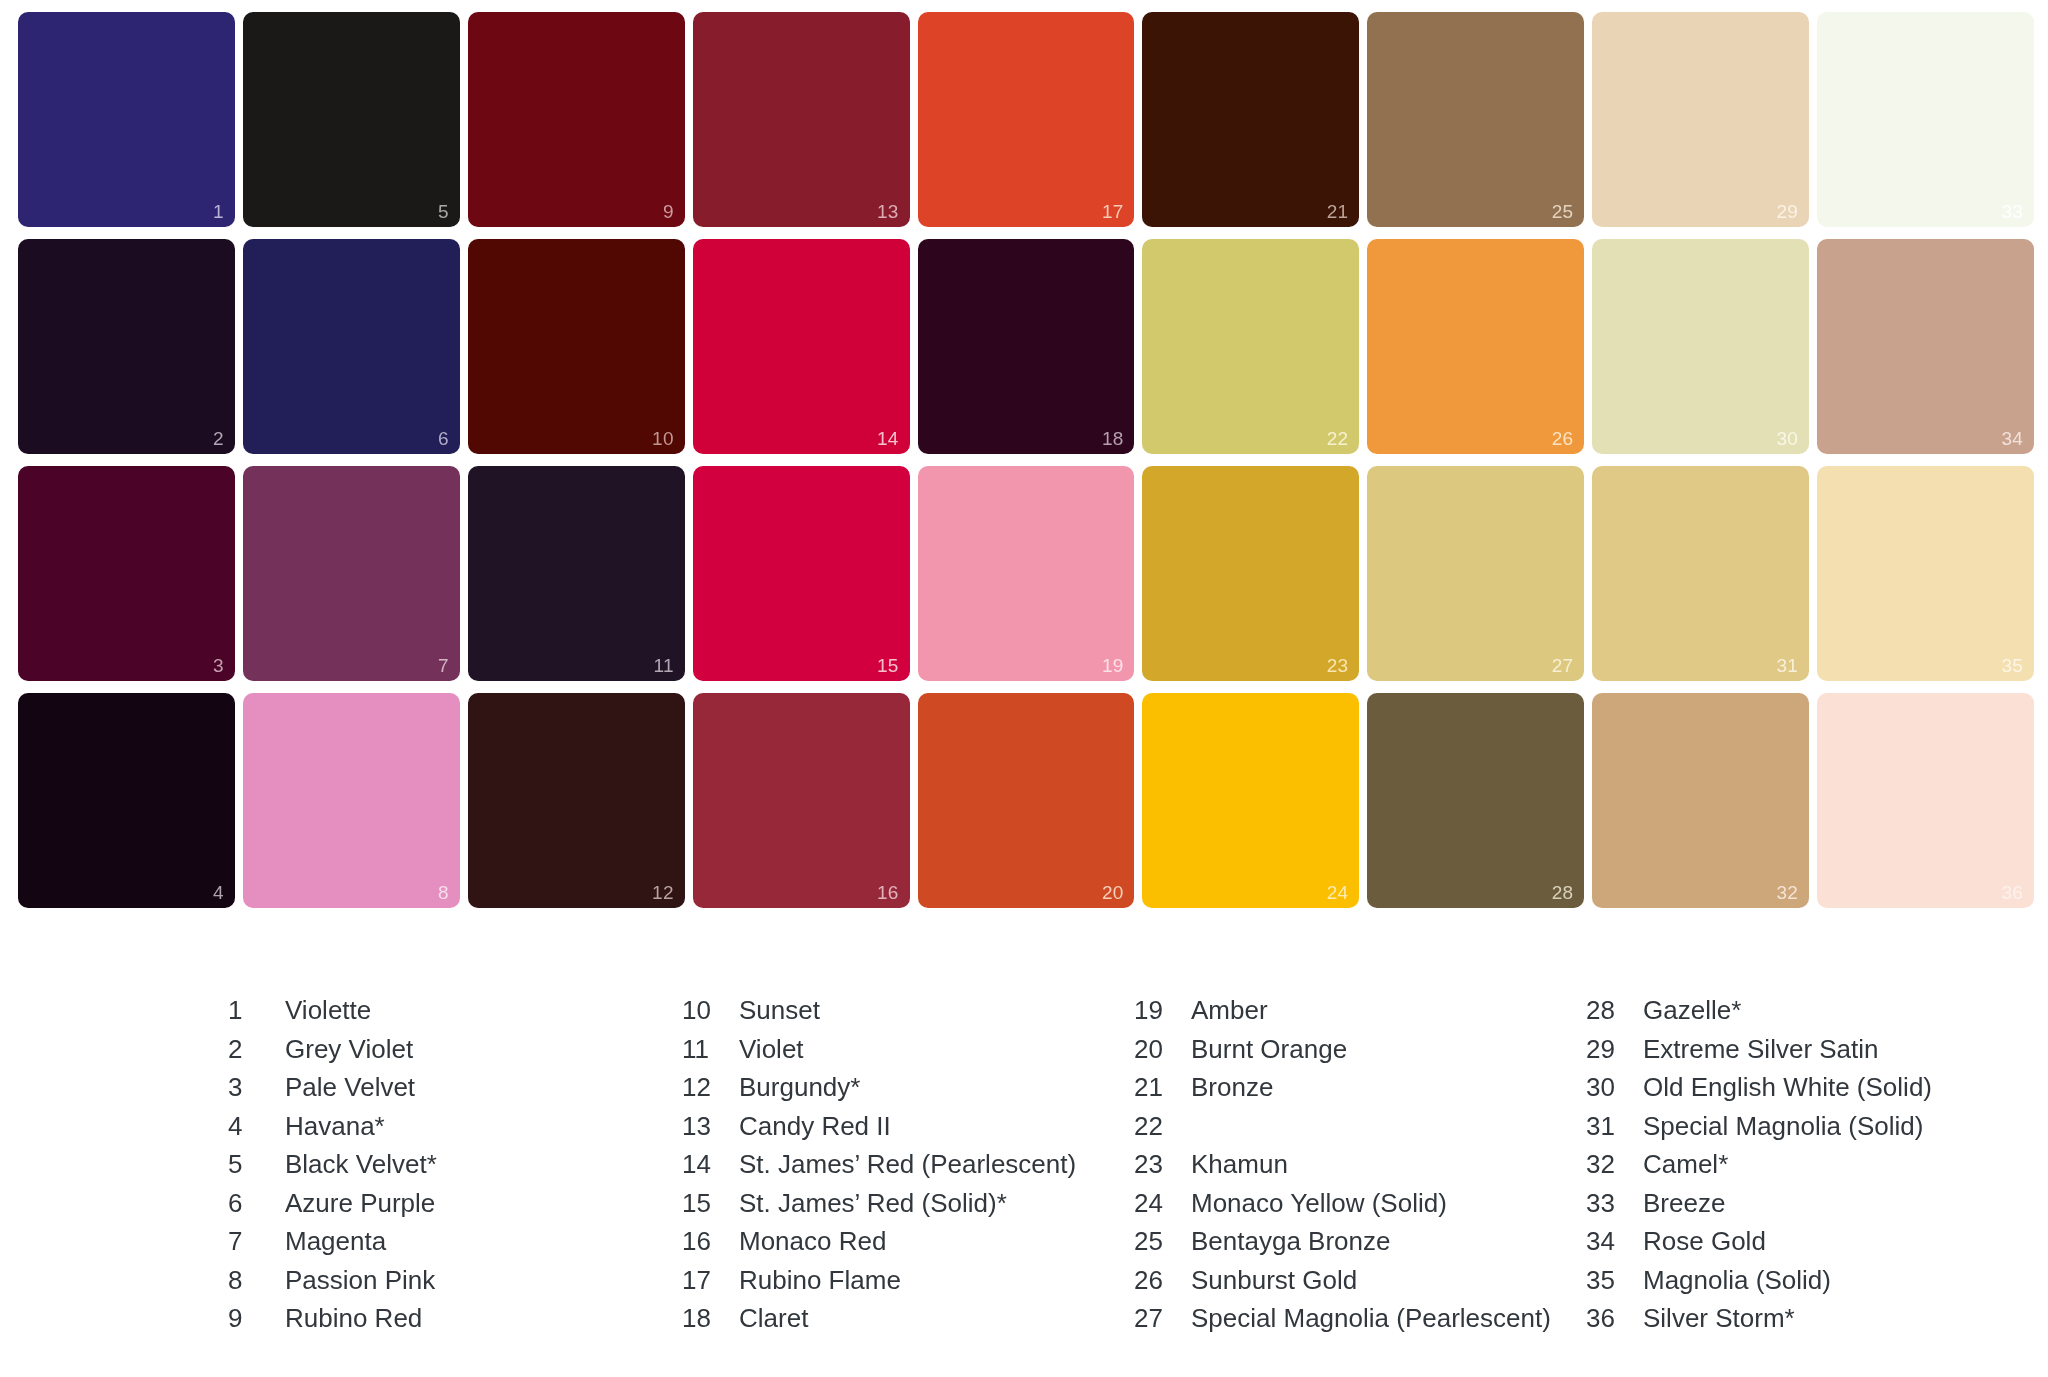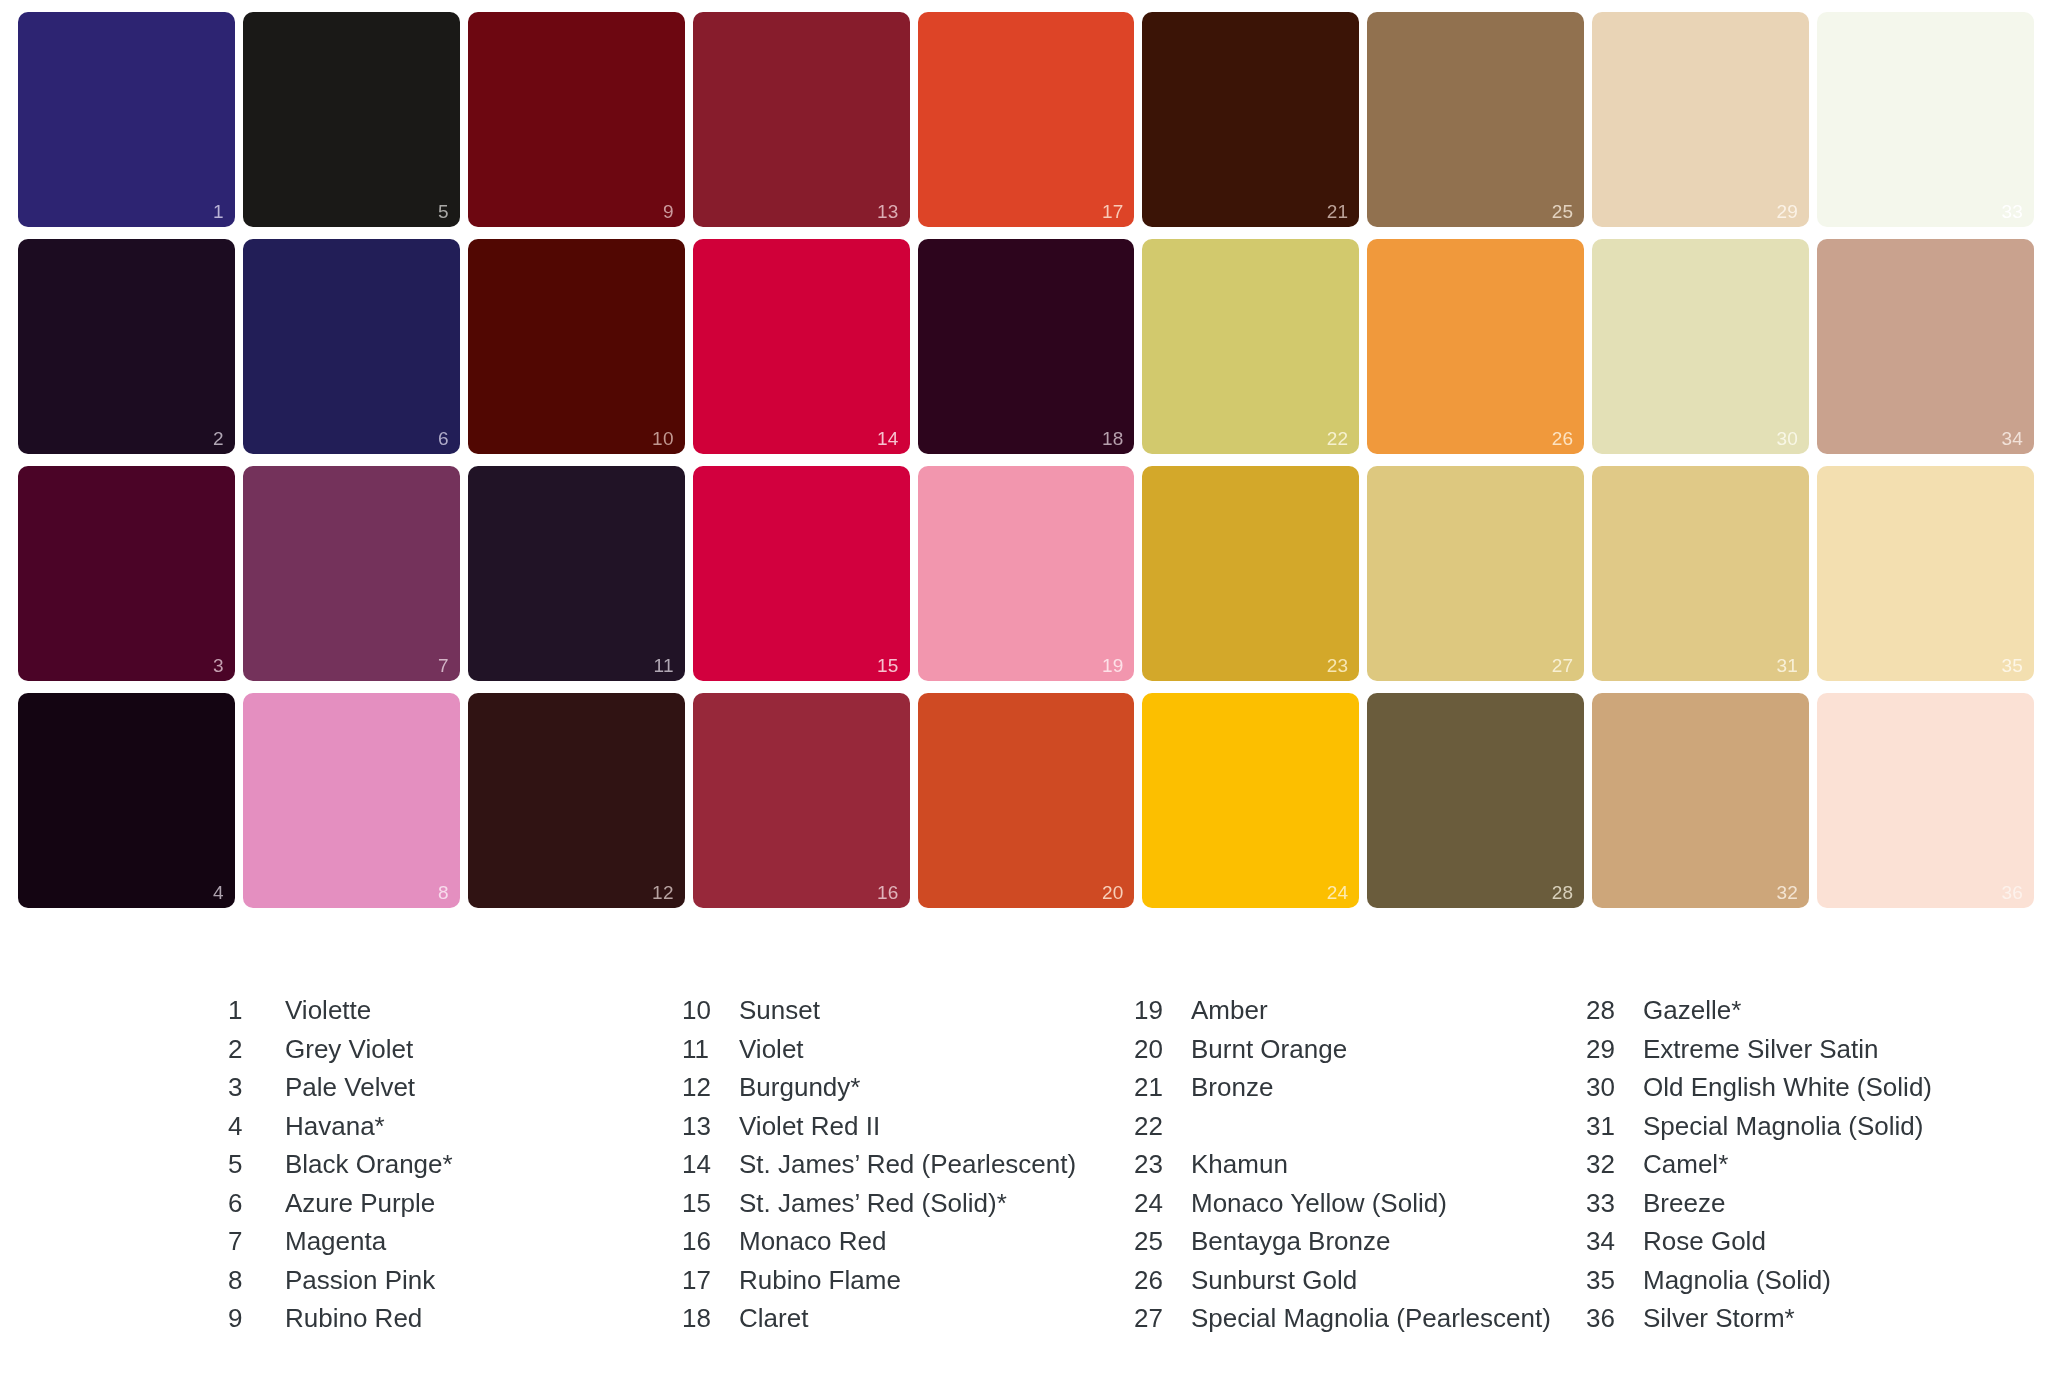--- a/index.html
+++ b/index.html
@@ -201,21 +201,21 @@
       <div class="legend-item">
         <span class="legend-num">3</span>
         <span class="legend-label">Pale Velvet</span>
       </div>
       <div class="legend-item">
         <span class="legend-num">4</span>
         <span class="legend-label">Havana*</span>
       </div>
       <div class="legend-item">
         <span class="legend-num">5</span>
-        <span class="legend-label">Black Orange*</span>
+        <span class="legend-label">Black Velvet*</span>
       </div>
       <div class="legend-item">
         <span class="legend-num">6</span>
         <span class="legend-label">Azure Purple</span>
       </div>
       <div class="legend-item">
         <span class="legend-num">7</span>
         <span class="legend-label">Magenta</span>
       </div>
       <div class="legend-item">
@@ -235,21 +235,21 @@
       <div class="legend-item">
         <span class="legend-num">11</span>
         <span class="legend-label">Violet</span>
       </div>
       <div class="legend-item">
         <span class="legend-num">12</span>
         <span class="legend-label">Burgundy*</span>
       </div>
       <div class="legend-item">
         <span class="legend-num">13</span>
-        <span class="legend-label">Violet Red II</span>
+        <span class="legend-label">Candy Red II</span>
       </div>
       <div class="legend-item">
         <span class="legend-num">14</span>
         <span class="legend-label">St. James’ Red (Pearlescent)</span>
       </div>
       <div class="legend-item">
         <span class="legend-num">15</span>
         <span class="legend-label">St. James’ Red (Solid)*</span>
       </div>
       <div class="legend-item">

